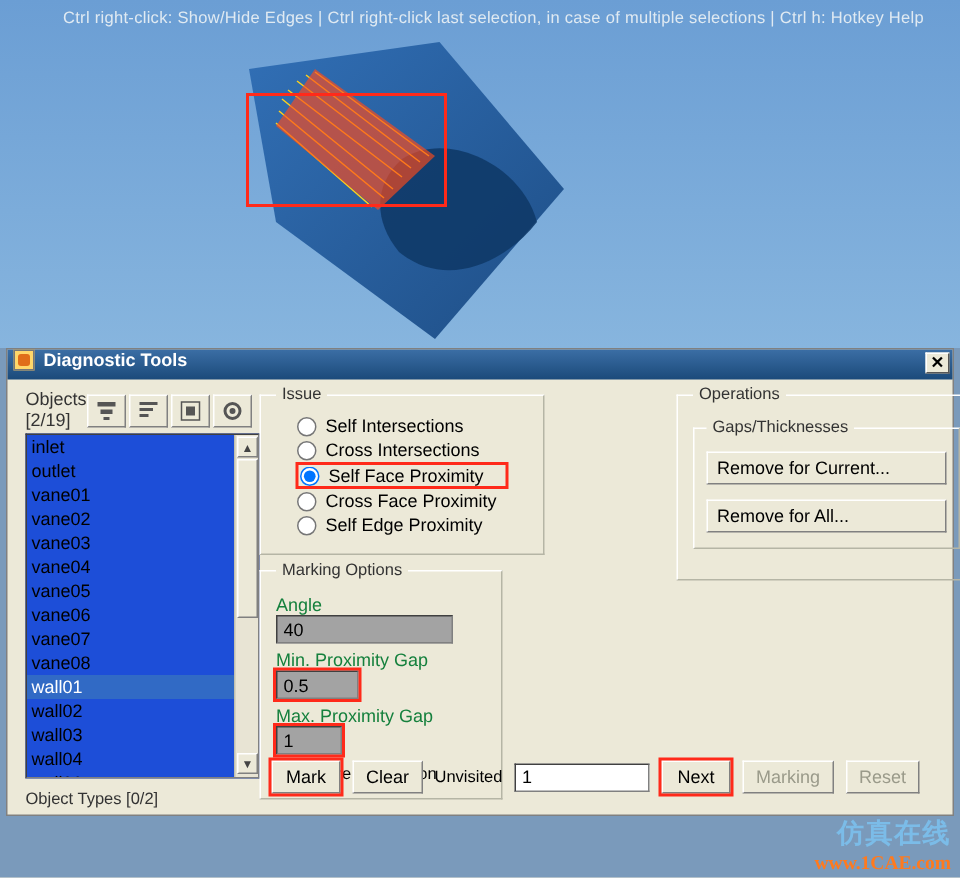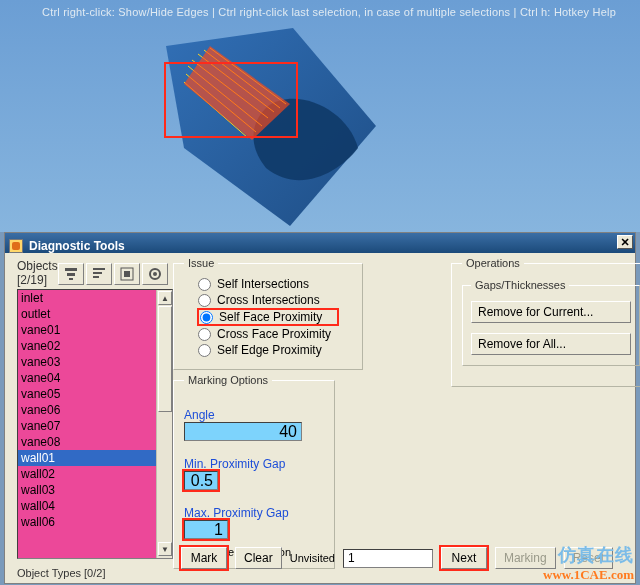--- a/index.html
+++ b/index.html
@@ -41,21 +41,21 @@
   top: 232px; left: 4px;
   width: 632px;
   background: #ece9d8;
   border: 1px solid #808080;
 }
 .titlebar {
   height: 20px;
   background: linear-gradient(180deg, #3b6ea5 0%, #1b4a7a 100%);
   color: #fff;
   display: flex;
-  align-items: flex-end;
+  align-items: flex-start;
   padding: 0 2px 0 4px;
   font-weight: bold;
   font-size: 12px;
   position: relative;
 }
 .titlebar .ticon {
   width: 14px; height: 14px;
   background: #ffd76a;
   border: 1px solid #777;
   margin-right: 6px;
@@ -91,22 +91,22 @@
   border:1px solid #fff;
   border-right-color:#808080; border-bottom-color:#808080;
   display:flex; align-items:center; justify-content:center;
 }
 .tbtn svg { width:16px; height:16px; }
 .left-panel {
   width: 158px;
   padding: 2px 4px 4px 6px;
 }
 .listbox {
-  width: 156px; height: 270px;
-  background:#ec4899;
+  width: 156px; height: 230px;
+  background:#1d4ed8;
   border:1px solid #808080;
   border-top-color:#404040; border-left-color:#404040;
   overflow:hidden;
   position:relative;
   font-size:12px;
 }
 .listbox .item { padding:1px 3px; line-height:14px; color:#000;}
 .listbox .sel { background:#316ac5; color:#fff; }
 .listbox .scrollbar{
   position:absolute; right:0; top:0; width:16px; height:100%;
@@ -134,29 +134,28 @@
   border:1px solid #b5b5a5;
   border-top-color:#fff; border-left-color:#fff;
   padding: 6px 10px 10px 10px;
   margin-bottom: 4px;
   position:relative;
 }
 legend { font-size:11px; color:#333; padding:0 4px; background:#ece9d8;}
 .radio-row { display:flex; align-items:center; margin:2px 14px; font-size:12px; color:#000}
 .radio-row input { margin-right:6px; }
 .hl-red { outline:2px solid #ff2a1a; outline-offset:-1px; padding:1px 2px;}
-.mark-opt label { display:block; font-size:12px; margin-top:16px; color:#1d4ed8}
+.mark-opt label { display:block; font-size:12px; margin-top:4px; color:#15803d}
 .txtfield {
   width:118px; height:19px;
-  background:#7dd3fc;
+  background:#a3a3a3;
   border:1px solid #808080;
   border-top-color:#404040; border-left-color:#404040;
   padding:1px 4px;
-  font-size:16px;
-  text-align:right;
+  font-size:12px;
 }
 .txtfield.hl{ outline:2px solid #ff2a1a; outline-offset:0px;}
 .check-row{ display:flex; align-items:center; margin-top:6px;}
 .check-row input{ margin-right:6px;}
 .ops-box{ position:absolute; top:0; right:4px; width:186px;padding-left:12px;}
 .ops-box fieldset{ padding:10px 10px 16px 10px;}
 .btn {
   min-width: 46px; height:22px;
   background:#ece9d8;
   border:1px solid #fff;
@@ -314,21 +313,21 @@
               <input type="radio" name="issue" style="">
               <span>Self Edge Proximity</span>
             </label>
           </fieldset>
 
           <fieldset class="mark-box mark-opt">
             <legend>Marking Options</legend>
             <label>Angle</label>
             <input class="txtfield" value="40" style="">
             <label>Min. Proximity Gap</label>
-            <input class="txtfield hl" style="width: 34px;" value="0.5">
+            <input class="txtfield hl" style="width: 55px;" value="0.5">
             <label>Max. Proximity Gap</label>
             <input class="txtfield hl" style="width: 44px;" value="1">
             <div class="check-row">
               <input type="checkbox" style="">
               <span>Ignore Orientation</span>
             </div>
           </fieldset>
         </div>
 
         <div class="ops-box">

